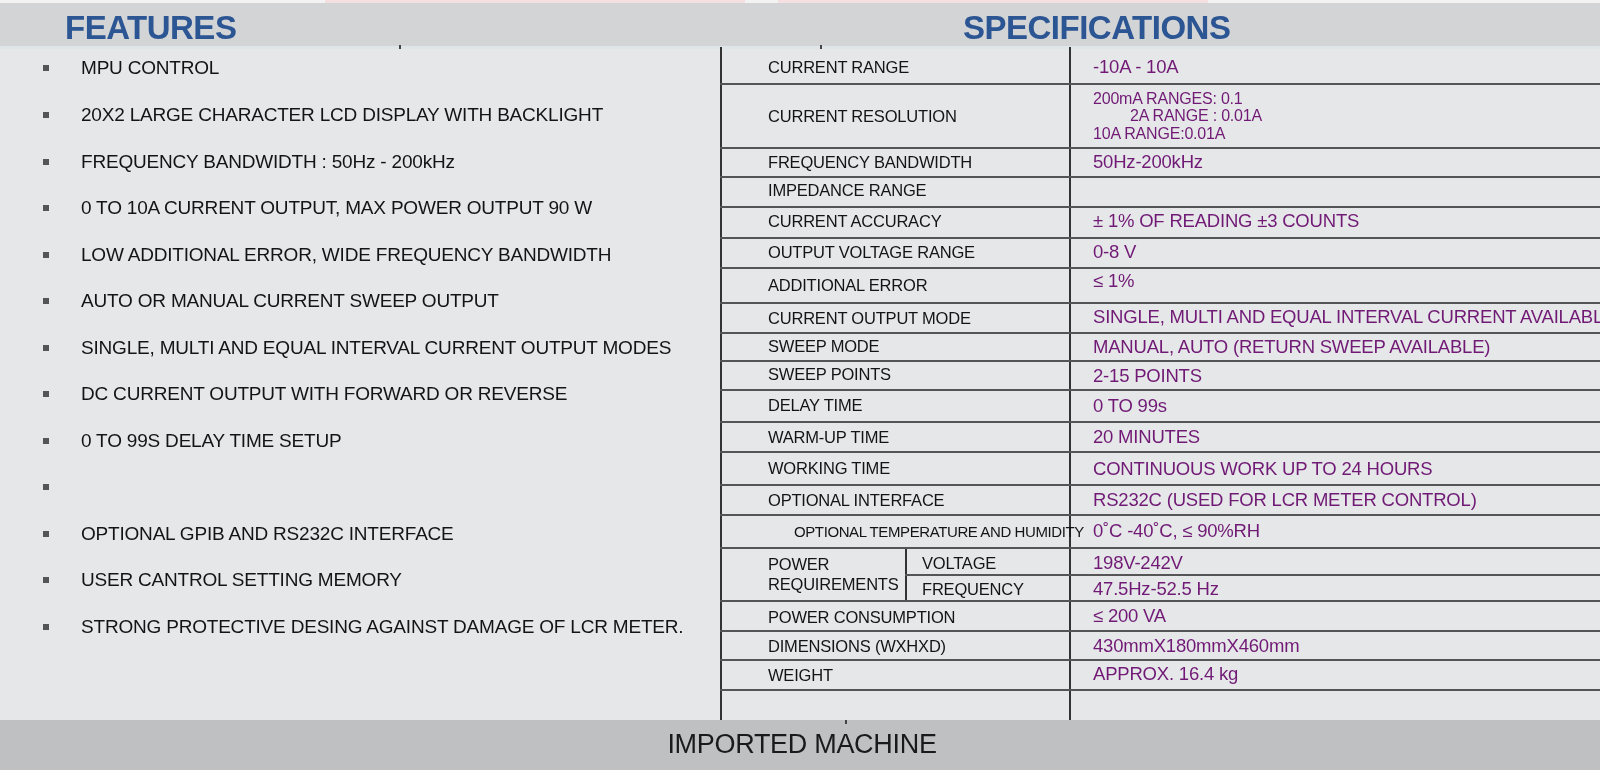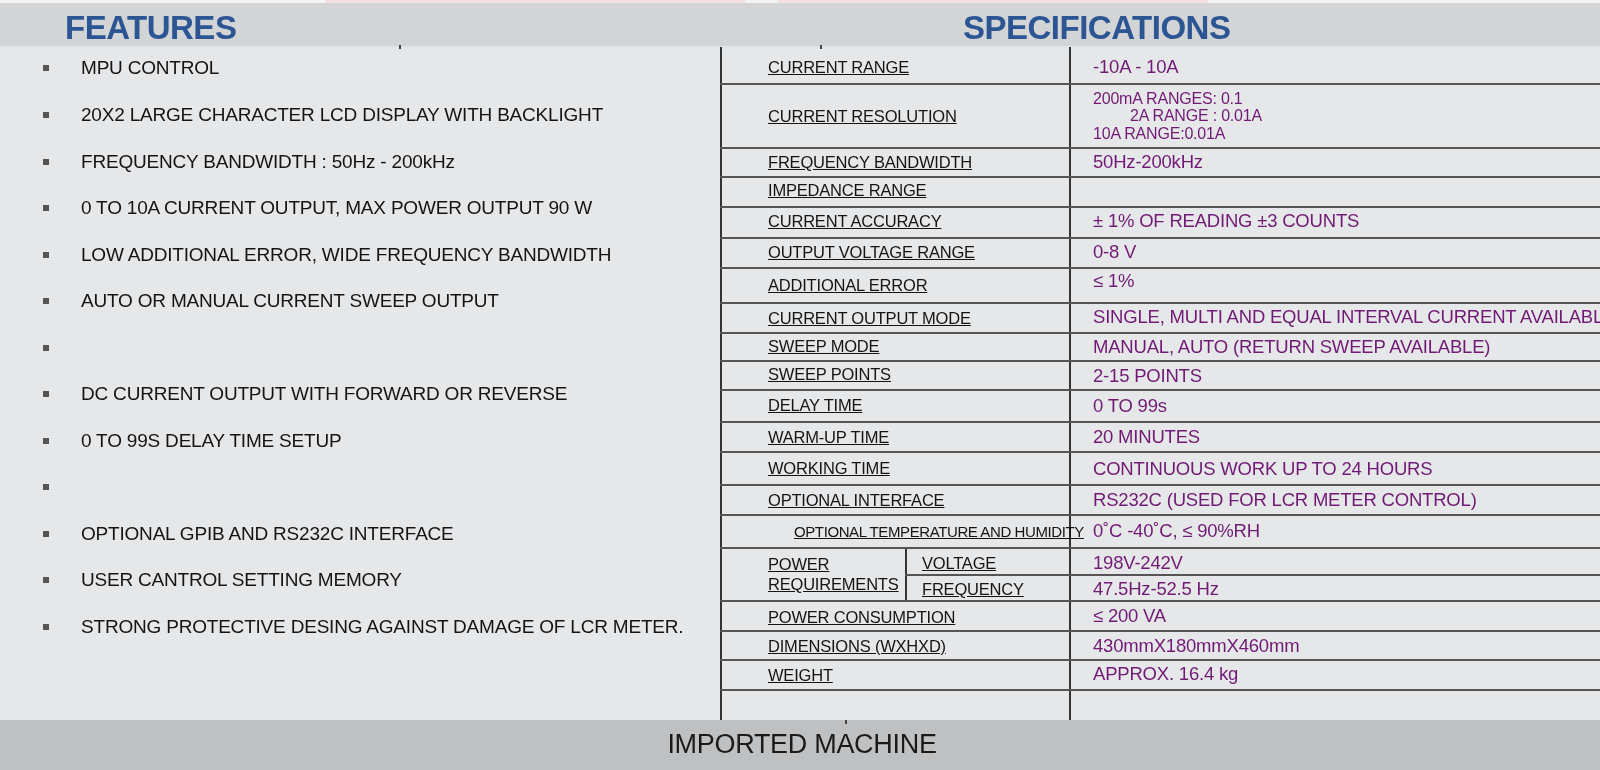--- a/index.html
+++ b/index.html
@@ -17,21 +17,21 @@
   .specs-title { left: 963px; }
 
   .features-list { position: absolute; left: 0; top: 45px; width: 720px; list-style: none; }
   .feature-item { position: absolute; left: 0; height: 30px; display: flex; align-items: center; width: 720px; }
   .bullet { position: absolute; left: 43px; width: 6px; height: 6px; background: #555; }
   .feature-text { position: absolute; left: 81px; font-size: 19px; color: #141414; white-space: nowrap; letter-spacing: -0.2px; }
 
   .spec-table { position: absolute; left: 720px; top: 47px; width: 880px; height: 672px; }
   .vline { position: absolute; background: #333; width: 2px; }
   .hline { position: absolute; background: #555; height: 2px; }
-  .spec-label { position: absolute; left: 48px; font-size: 16.5px; color: #141414; white-space: nowrap; letter-spacing: -0.2px; text-decoration: underline; }
+  .spec-label { position: absolute; left: 48px; font-size: 16.5px; color: #141414; white-space: nowrap; letter-spacing: -0.2px; }
   .spec-value { position: absolute; left: 373px; font-size: 18.5px; color: #701a75; white-space: nowrap; letter-spacing: -0.2px; }
   .spec-value.small { font-size: 16px; line-height: 17px; }
   .spec-label.tiny { font-size: 15px; letter-spacing: -0.4px; margin-left: 26px; }
 
   .footer-band { position: absolute; left: 0; top: 720px; width: 1600px; height: 50px; background: #bfc0c2; }
   .footer-title { position: absolute; left: 12px; width: 1600px; top: 9px; text-align: center; font-size: 27px; font-weight: normal; color: #1a1a1a; letter-spacing: -0.3px; }
   .footer-title span { position: relative; left: -10px; }
   .tick { position: absolute; width: 2px; height: 4px; background: #444; }
 </style>
 </head>
@@ -71,20 +71,21 @@
   <li class="feature-item" style="top:195px">
       <span class="bullet"></span>
       <span class="feature-text">LOW ADDITIONAL ERROR, WIDE FREQUENCY BANDWIDTH</span>
     </li>
   <li class="feature-item" style="top:241px">
       <span class="bullet"></span>
       <span class="feature-text">AUTO OR MANUAL CURRENT SWEEP OUTPUT</span>
     </li>
   <li class="feature-item" style="top:288px">
       <span class="bullet"></span>
+      <span class="feature-text">SINGLE, MULTI AND EQUAL INTERVAL CURRENT OUTPUT MODES</span>
     </li>
   <li class="feature-item" style="top:334px">
       <span class="bullet"></span>
       <span class="feature-text">DC CURRENT OUTPUT WITH FORWARD OR REVERSE</span>
     </li>
   <li class="feature-item" style="top:381px">
       <span class="bullet"></span>
       <span class="feature-text">0 TO 99S DELAY TIME SETUP</span>
     </li>
   <li class="feature-item" style="top:427px">

